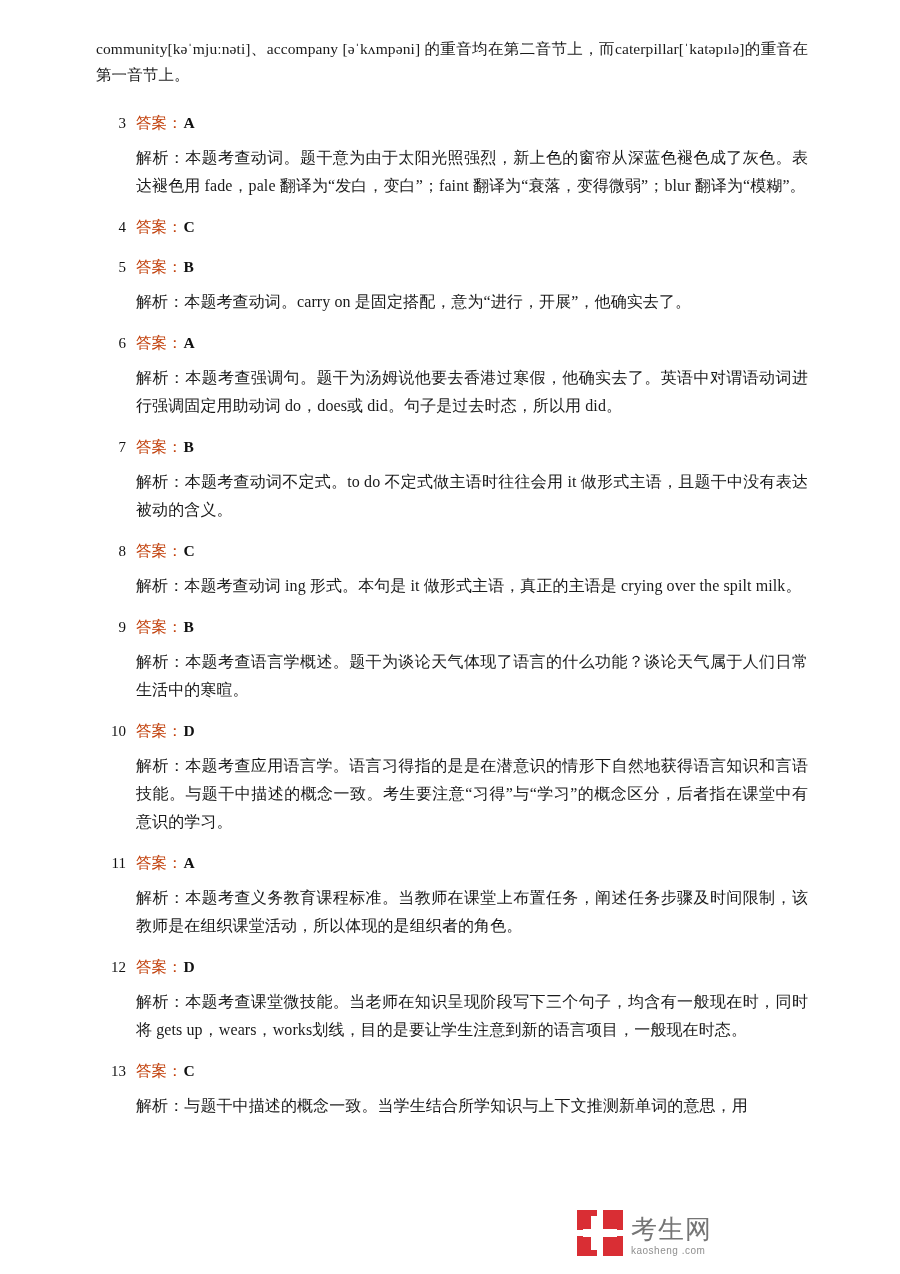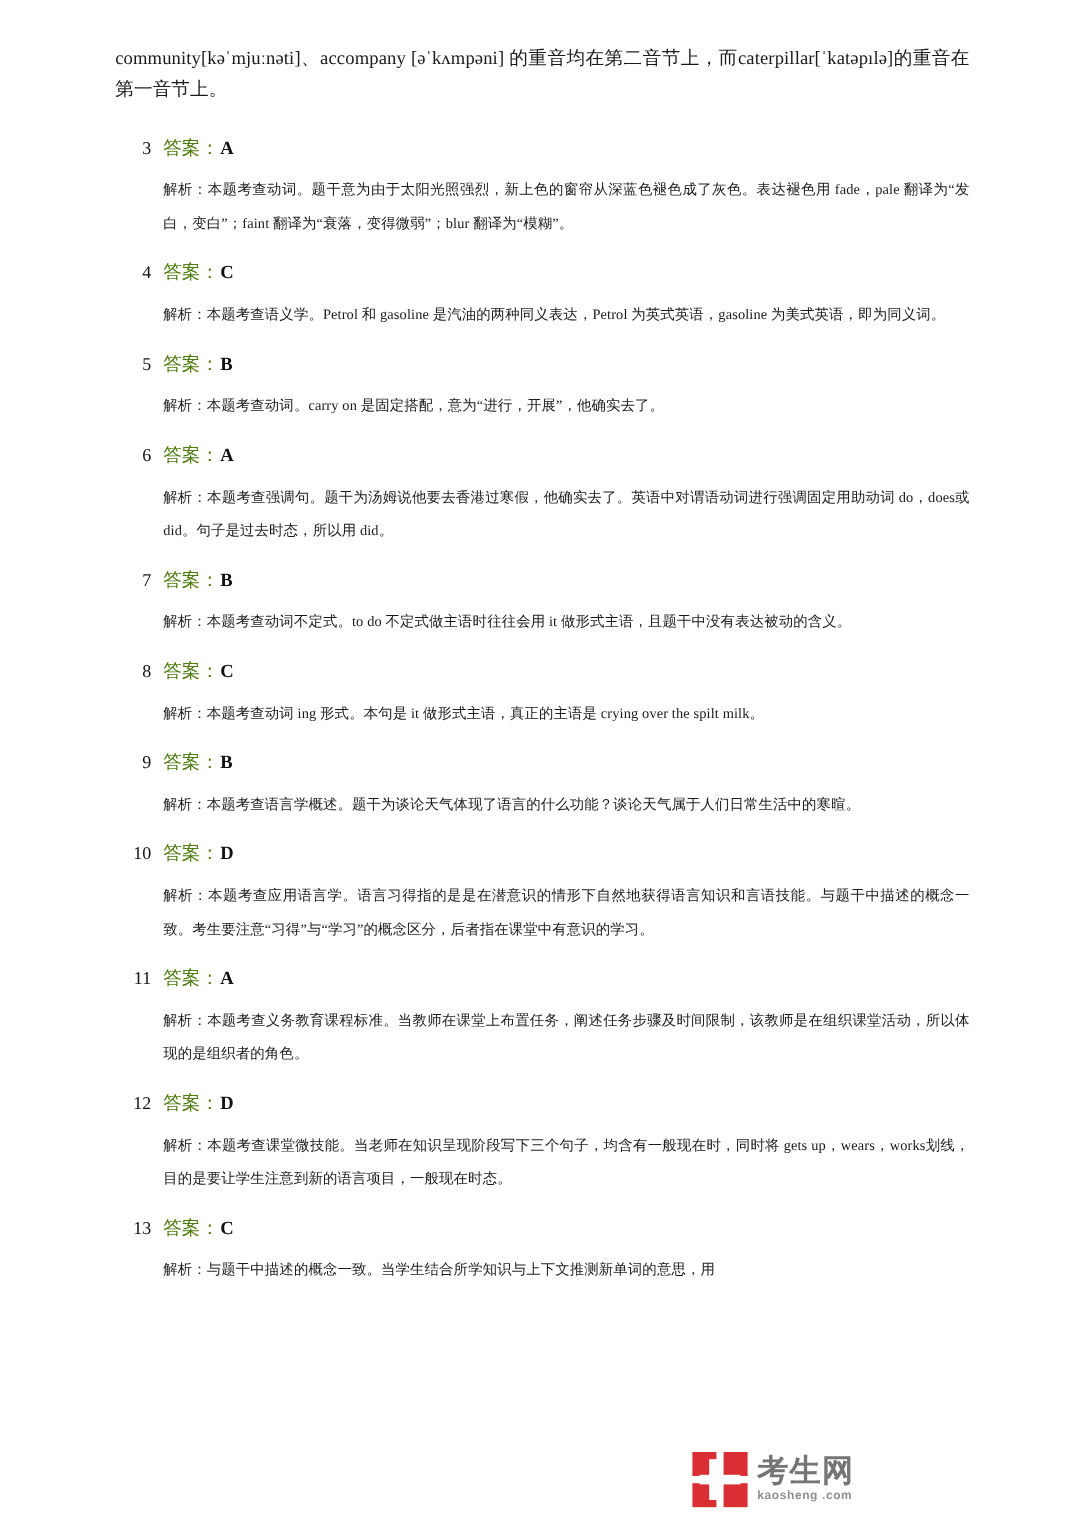--- a/index.html
+++ b/index.html
@@ -52,58 +52,57 @@
     width: 30px;
     flex: 0 0 30px;
     text-align: right;
     font-size: 15px;
     font-family: "Liberation Serif", serif;
     color: #111;
     padding-right: 10px;
   }
   .ans-label {
     font-size: 15.5px;
-    color: #4d7c0f;
+    color: #c2410c;
   }
   .ans-val {
     font-size: 15.5px;
     font-weight: bold;
     color: #111;
     padding-left: 1px;
   }
   .exp-line {
     display: flex;
     margin: 0;
     padding: 8px 0 0 0;
   }
   .exp-spacer {
     width: 40px;
     flex: 0 0 40px;
   }
   .exp-text {
-    font-size: 12px;
+    font-size: 16px;
     line-height: 28px;
     text-align: justify;
     letter-spacing: 0.1px;
     flex: 1 1 auto;
   }
   .exp-label {
     white-space: nowrap;
   }
 
   
   .watermark {
     position: absolute;
     right: 28px;
     bottom: 18px;
     display: flex;
-    align-items: center;
+    align-items: flex-end;
     gap: 8px;
     opacity: 0.95;
-    font-weight: bold;
   }
   .wm-mark {
     width: 46px;
     height: 46px;
     position: relative;
     flex: 0 0 46px;
   }
   .wm-mark .sq {
     position: absolute;
     background: #d8232a;
@@ -161,24 +160,20 @@
         <span class="exp-spacer"></span>
         <span class="exp-text"><span class="exp-label">解析：</span><span>本题考查动词。题干意为由于太阳光照强烈，新上色的窗帘从深蓝色褪色成了灰色。表达褪色用 fade，pale 翻译为“发白，变白”；faint 翻译为“衰落，变得微弱”；blur 翻译为“模糊”。</span></span>
       </div>
     </div>
 
     <div class="entry">
       <div class="ans-line">
         <span class="num">4</span>
         <span class="ans-label">答案：</span>
         <span class="ans-val">C</span>
-      </div>
-      <div class="exp-line">
-        <span class="exp-spacer"></span>
-        <span class="exp-text"><span class="exp-label">解析：</span><span>本题考查语义学。Petrol 和 gasoline 是汽油的两种同义表达，Petrol 为英式英语，gasoline 为美式英语，即为同义词。</span></span>
       </div>
     </div>
 
     <div class="entry">
       <div class="ans-line">
         <span class="num">5</span>
         <span class="ans-label">答案：</span>
         <span class="ans-val">B</span>
       </div>
       <div class="exp-line">

